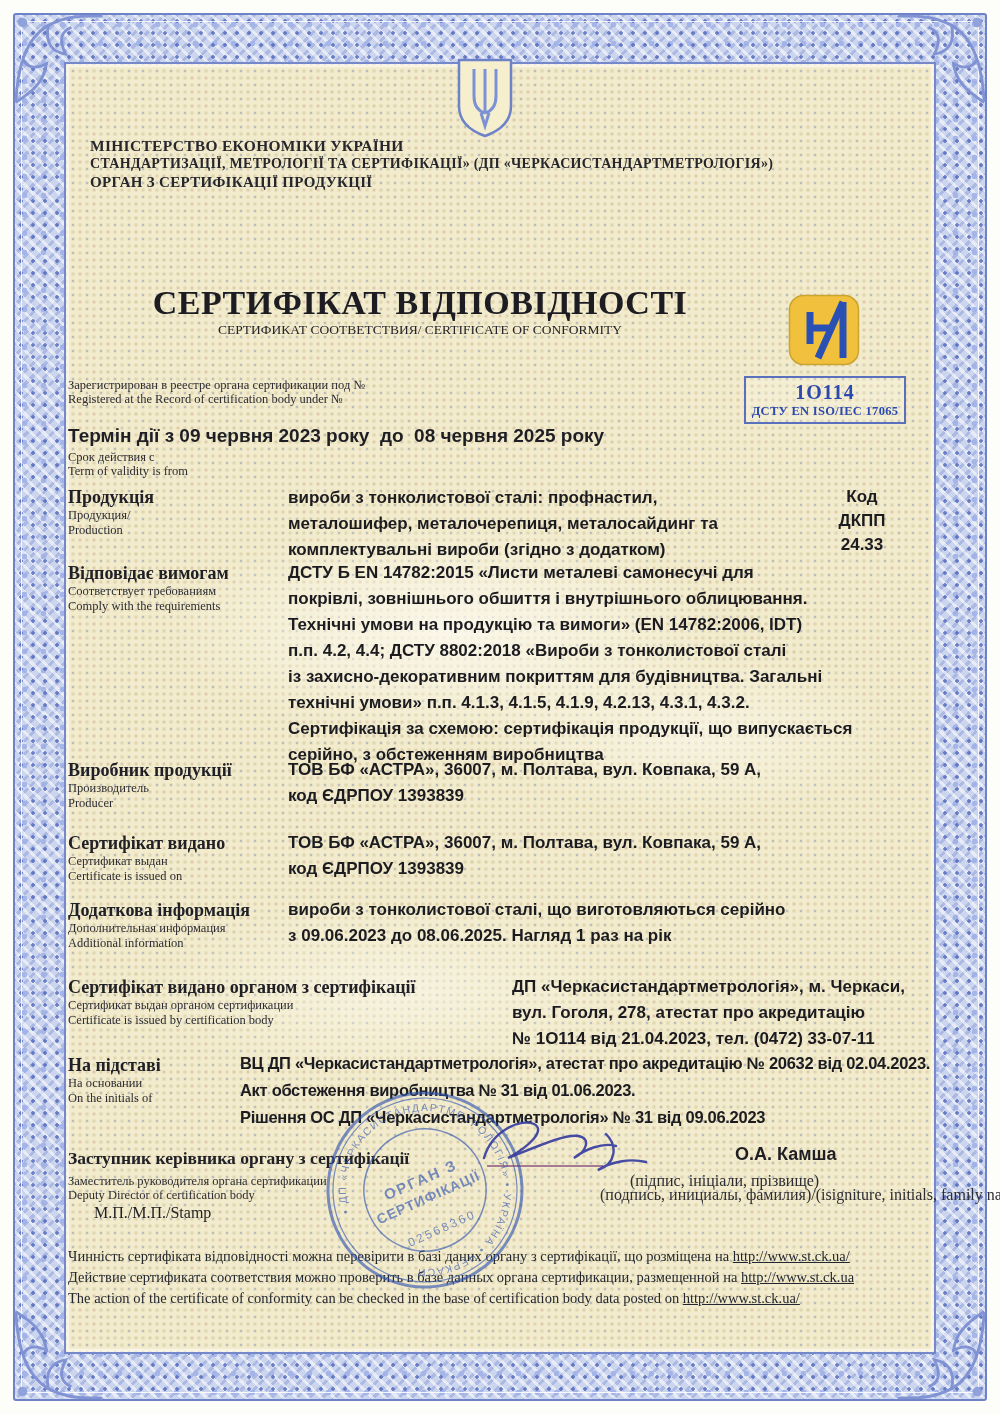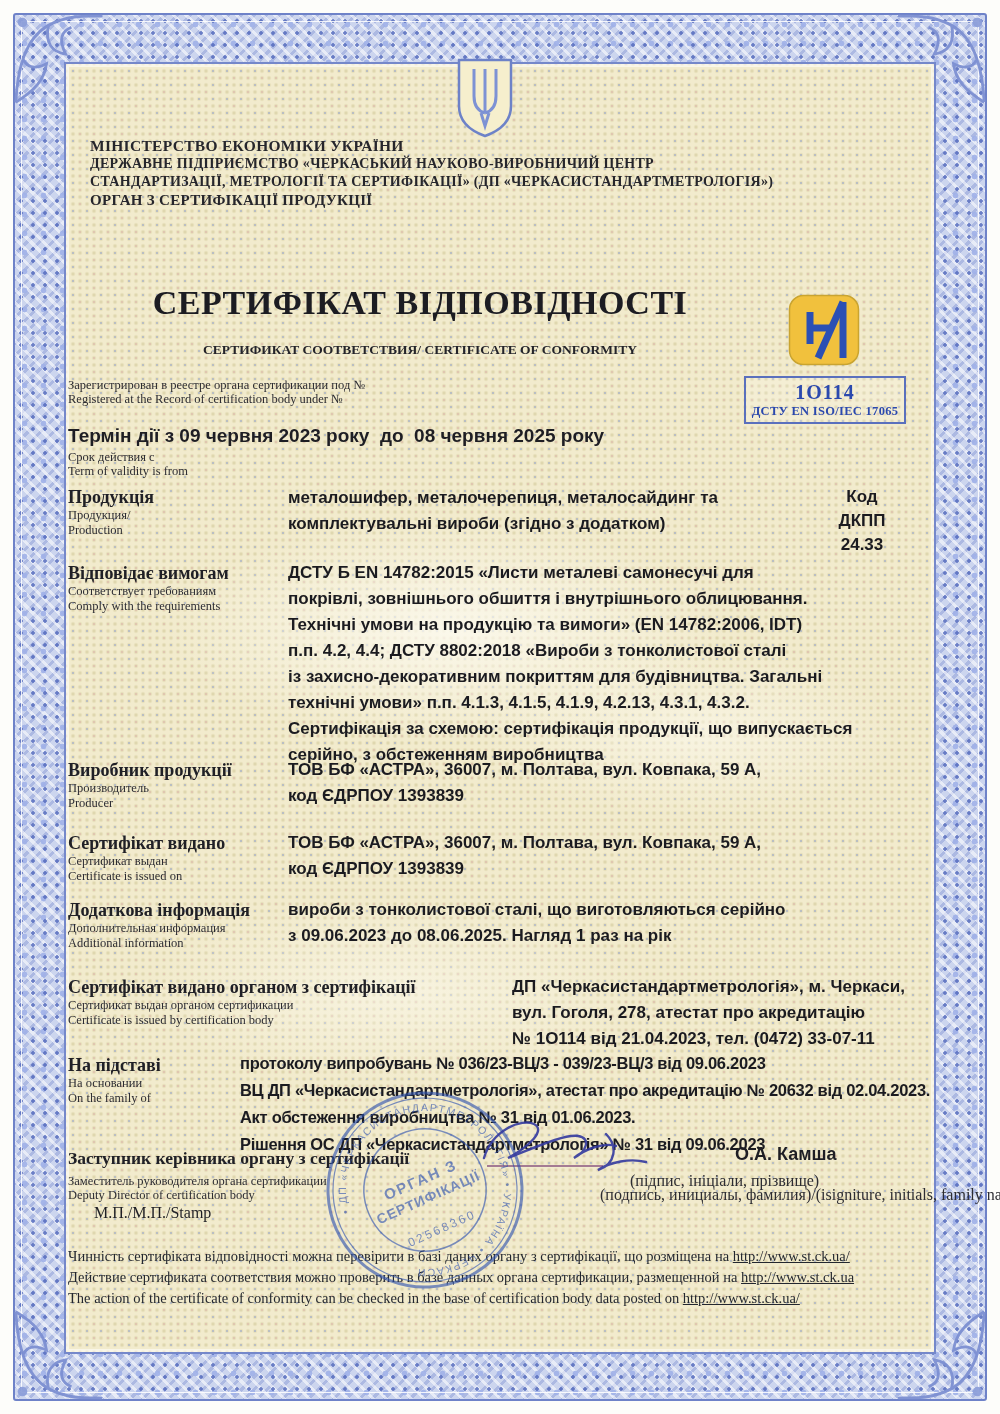--- a/index.html
+++ b/index.html
@@ -39,21 +39,21 @@
   .corner{position:absolute;width:96px;height:96px;z-index:3;}
   .corner.tl{left:10px;top:10px;}
   .corner.tr{right:10px;top:10px;transform:scaleX(-1);}
   .corner.bl{left:10px;bottom:10px;transform:scaleY(-1);}
   .corner.br{right:10px;bottom:10px;transform:scale(-1,-1);}
 
   .content{position:absolute;inset:0;z-index:4;}
 
   .hdr{font-weight:bold;letter-spacing:.3px;color:#26262c;}
   .title{font-weight:bold;font-size:34px;letter-spacing:.5px;text-align:center;color:#1c1c22;}
-  .subtitle{font-weight:bold;font-size:13.5px;text-align:center;color:#24242a;margin-top:20px;}
+  .subtitle{font-weight:normal;font-size:13.5px;text-align:center;color:#24242a;}
 
   .lblmain{font-weight:bold;font-size:18px;color:#202026;white-space:nowrap;}
   .lblsub{font-size:12.5px;color:#2c2c32;line-height:14.5px;white-space:nowrap;}
   .val{font-family:"Liberation Sans", sans-serif;font-weight:bold;font-size:17px;
        line-height:26px;color:#1b1b20;white-space:nowrap;}
   .val-sm{font-size:16.5px;letter-spacing:-.3px;line-height:27px;}
 
   .regline{font-weight:bold;font-size:17px;white-space:nowrap;}
   .validity{font-family:"Liberation Sans", sans-serif;font-weight:bold;font-size:19px;white-space:pre-wrap;}
 
@@ -118,21 +118,20 @@
       <g fill="none" stroke="#7d92d4" stroke-width="3">
         <path d="M26,13 V40 C26,50 30,55 37,57"></path>
         <path d="M48,13 V40 C48,50 44,55 37,57"></path>
         <path d="M37,13 V57"></path>
         <path d="M33,57 L37,70 L41,57"></path>
       </g>
     </svg>
 
     <div class="abs" style="left:90px;right:90px;top:136px">
       <div class="hdr" style="font-size:15.5px;line-height:19px">МІНІСТЕРСТВО ЕКОНОМІКИ УКРАЇНИ</div>
-      <div class="hdr" style="font-size:14px;line-height:18px">ДЕРЖАВНЕ ПІДПРИЄМСТВО «ЧЕРКАСЬКИЙ НАУКОВО-ВИРОБНИЧИЙ ЦЕНТР</div>
       <div class="hdr" style="font-size:14px;line-height:18px">СТАНДАРТИЗАЦІЇ, МЕТРОЛОГІЇ ТА СЕРТИФІКАЦІЇ» (ДП «ЧЕРКАСИСТАНДАРТМЕТРОЛОГІЯ»)</div>
       <div class="hdr" style="font-size:15px;line-height:19px">ОРГАН З СЕРТИФІКАЦІЇ ПРОДУКЦІЇ</div>
     </div>
 
     <div class="abs title" style="left:70px;width:700px;top:284px">СЕРТИФІКАТ ВІДПОВІДНОСТІ</div>
     <div class="abs subtitle" style="left:70px;width:700px;top:322px">СЕРТИФИКАТ СООТВЕТСТВИЯ/ CERTIFICATE OF CONFORMITY</div>
 
     <svg class="abs" style="left:788px;top:294px;width:72px;height:72px" viewBox="0 0 72 72">
       <rect x="1.5" y="1.5" width="69" height="69" rx="14" fill="#f1c13d" stroke="#c9a430" stroke-width="1.5"></rect>
       <g stroke="#2b50b4" stroke-width="7" fill="none">
@@ -153,20 +152,21 @@
     <div class="abs validity" style="left:68px;top:425px">Термін дії з 09 червня 2023 року  до  08 червня 2025 року</div>
     <div class="abs lblsub" style="left:68px;top:450px">Срок действия с</div>
     <div class="abs lblsub" style="left:68px;top:464px">Term of validity is from</div>
 
     <div class="abs" style="left:68px;top:487px">
       <div class="lblmain">Продукція</div>
       <div class="lblsub">Продукция/</div>
       <div class="lblsub">Production</div>
     </div>
     <div class="abs" style="left:288px;top:485px">
+      <div class="val">вироби з тонколистової сталі: профнастил,</div>
       <div class="val">металошифер, металочерепиця, металосайдинг та</div>
       <div class="val">комплектувальні вироби (згідно з додатком)</div>
     </div>
     <div class="abs codeblock" style="left:812px;top:485px;width:100px">
       <div>Код</div>
       <div>ДКПП</div>
       <div>24.33</div>
     </div>
 
     <div class="abs" style="left:68px;top:563px">
@@ -222,24 +222,23 @@
     </div>
     <div class="abs" style="left:512px;top:974px">
       <div class="val">ДП «Черкасистандартметрологія», м. Черкаси,</div>
       <div class="val">вул. Гоголя, 278, атестат про акредитацію</div>
       <div class="val">№ 1О114 від 21.04.2023, тел. (0472) 33-07-11</div>
     </div>
 
     <div class="abs" style="left:68px;top:1055px">
       <div class="lblmain">На підставі</div>
       <div class="lblsub">На основании</div>
-      <div class="lblsub">On the family of</div>
+      <div class="lblsub">On the initials of</div>
     </div>
     <div class="abs" style="left:240px;top:1050px">
-      <div class="val val-sm">протоколу випробувань № 036/23-ВЦ/3 - 039/23-ВЦ/3 від 09.06.2023</div>
       <div class="val val-sm">ВЦ ДП «Черкасистандартметрологія», атестат про акредитацію № 20632 від 02.04.2023.</div>
       <div class="val val-sm">Акт обстеження виробництва № 31 від 01.06.2023.</div>
       <div class="val val-sm">Рішення ОС ДП «Черкасистандартметрологія» № 31 від 09.06.2023</div>
     </div>
 
     <div class="abs lblmain" style="left:68px;top:1148px;font-size:17.5px">Заступник керівника органу з сертифікації</div>
     <div class="abs lblsub" style="left:68px;top:1174px">Заместитель руководителя органа сертификации</div>
     <div class="abs lblsub" style="left:68px;top:1188px">Deputy Director of certification body</div>
     <div class="abs" style="left:94px;top:1204px;font-size:16px">М.П./М.П./Stamp</div>
 

